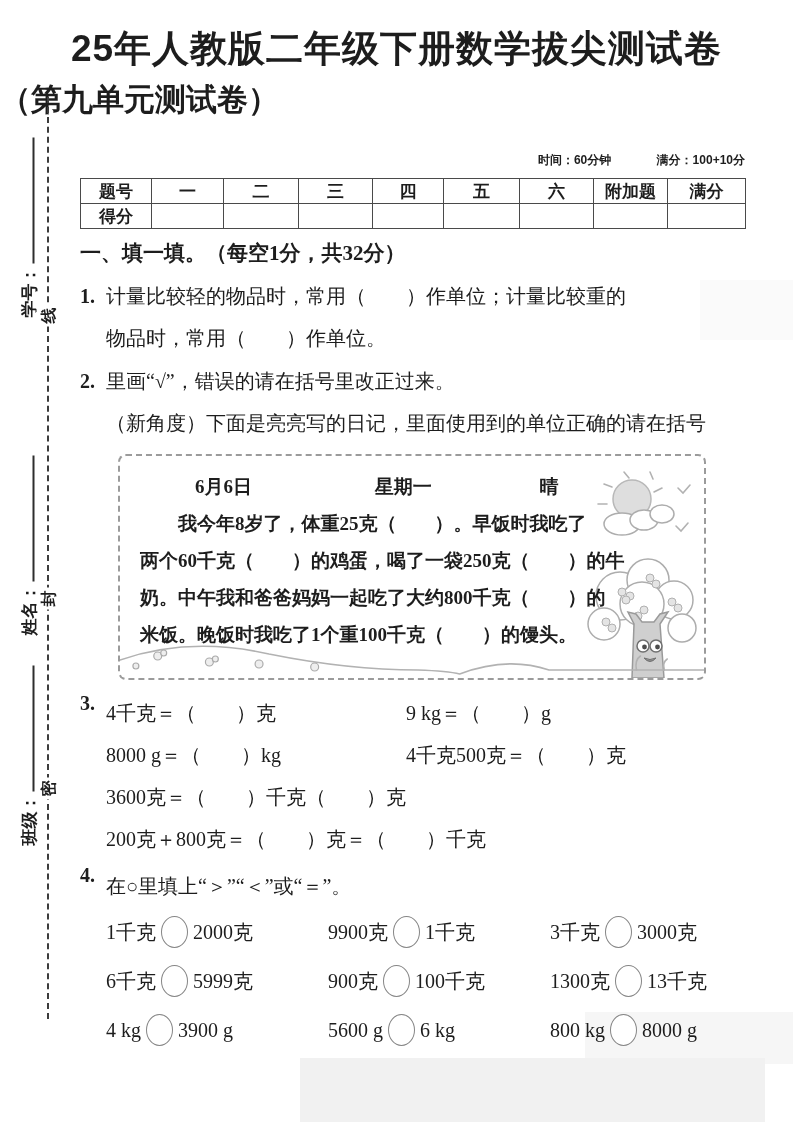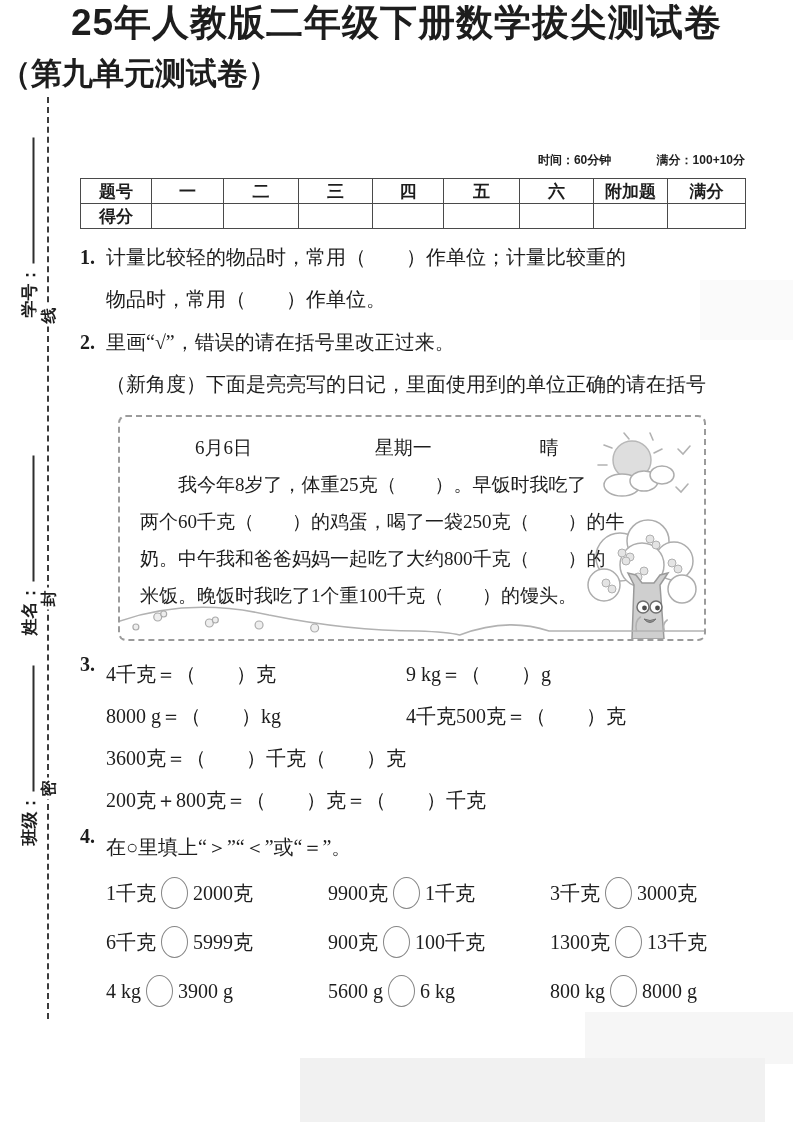--- a/index.html
+++ b/index.html
@@ -23,21 +23,21 @@
   }
   .m-line { display:inline-block; width:126px; height:14px;
     border-bottom:2px solid #2e2e2e; margin-left:3px; }
   .seal-line { position:absolute; left:47px; top:97px; height:922px;
     border-left:2px dashed #3c3c3c; }
   .seal-char { position:absolute; left:38px; width:22px; text-align:center;
     transform:rotate(-90deg); font-size:16px; font-weight:bold;
     background:#ffffff; z-index:2; padding:2px 0; }
 
   
-  .title1 { text-align:center; font-size:37px; line-height:46px;
+  .title1 { padding-top:26px; text-align:center; font-size:37px; line-height:46px;
     font-weight:900; font-family:"Liberation Sans","DejaVu Sans",sans-serif; letter-spacing:1px; }
   .title2 { margin-top:8px; text-align:left; font-size:31px; line-height:40px;
     font-weight:900; font-family:"Liberation Sans","DejaVu Sans",sans-serif; }
   .content { position:absolute; left:80px; top:140px; width:665px; }
   .info-row { text-align:right; font-weight:bold; font-size:12px; line-height:28px;
     font-family:"Liberation Sans","DejaVu Sans",sans-serif; margin-top:6px; }
   .info-row .gap { margin-left:42px; }
 
   
   table.score { border-collapse:collapse; width:665px; margin-top:4px; table-layout:fixed; }
@@ -55,21 +55,21 @@
   .q1 .cont, .q2 .cont { display:block; }
 
   
   .diary { position:relative; margin:10px 0 0 38px; width:588px; height:226px;
     border:2px dashed #9b9b9b; border-radius:8px; padding:12px 18px 0 20px;
     font-size:19px; line-height:37px; overflow:hidden; }
   .diary-head { padding-left:55px; }
   .diary-head .wk { margin-left:118px; }
   .diary-head .we { margin-left:103px; }
   .diary .indent { text-indent:2em; }
-  .diary-line { position:relative; z-index:1; white-space:nowrap; }
+  .diary-line { position:relative; z-index:1; white-space:nowrap;font-weight:bold; }
   .deco { position:absolute; pointer-events:none; }
   .deco.sun { top:10px; right:8px; width:112px; height:88px; }
   .deco.tree { bottom:-2px; right:2px; width:120px; height:126px; z-index:0; }
   .deco.ground { bottom:0; left:0; width:100%; height:44px; z-index:0; }
 
   
   .q3 { margin-top:12px; }
   .q3-grid { display:grid; grid-template-columns:300px auto; line-height:42px; }
   .q3-grid .span2 { grid-column:1 / span 2; }
 
@@ -148,20 +148,23 @@
         <td></td>
         <td></td>
         <td></td>
         <td></td>
         <td></td>
         <td></td>
       </tr>
     </tbody>
       </table>
 
+    <div class="sec-head">
+      <span class="hm">一、填一填。</span><span>（每空1分，共32分）</span>
+    </div>
 
     <div class="q q1">
       <span class="qno">1.</span>
       <span class="cont">计量比较轻的物品时，常用（　　）作单位；计量比较重的</span>
       <span class="cont">物品时，常用（　　）作单位。</span>
     </div>
 
     <div class="q q2">
       <span class="qno">2.</span>
       <span class="cont">里画“√”，错误的请在括号里改正过来。</span>

